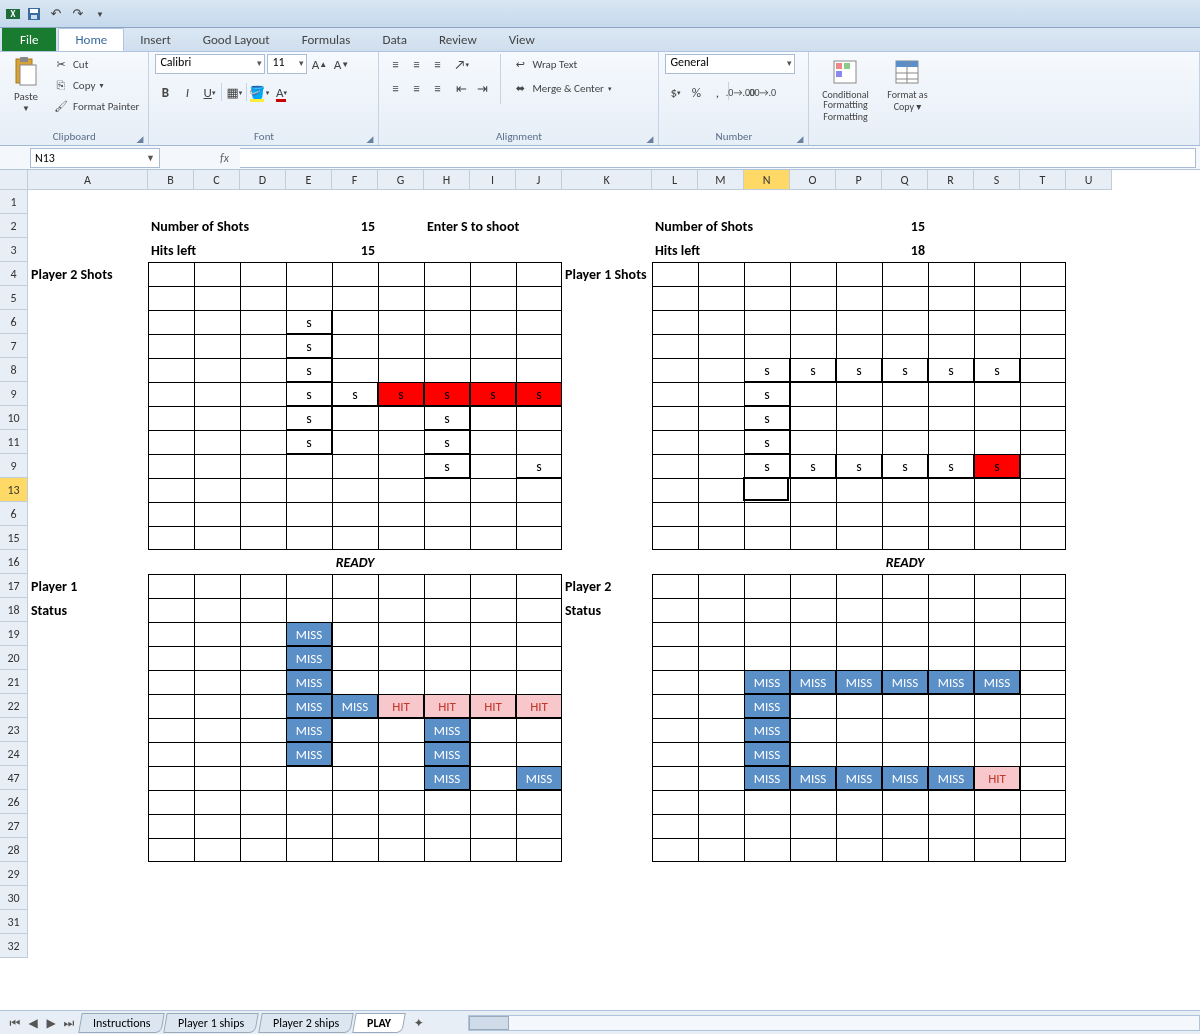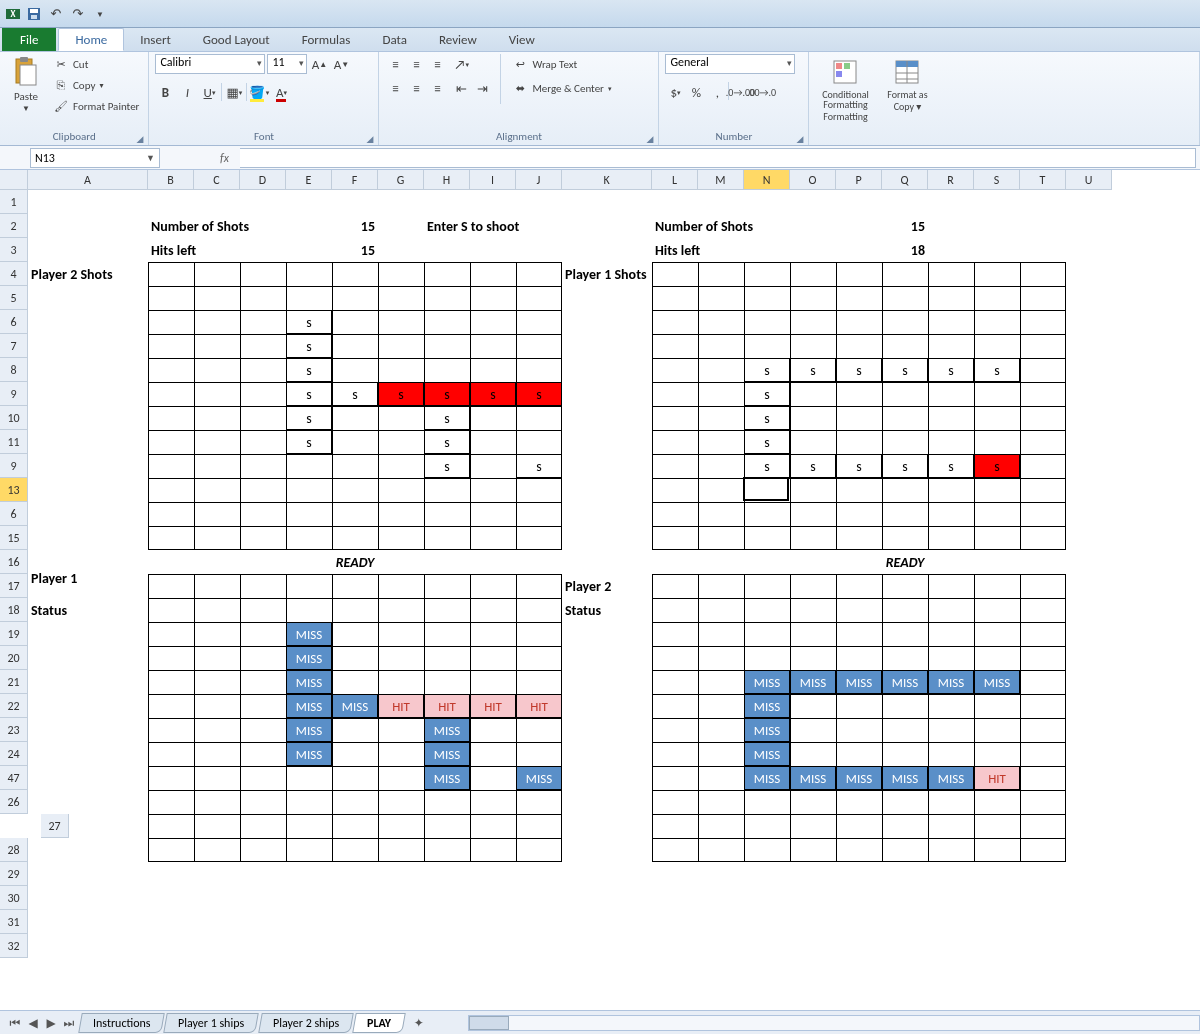--- a/index.html
+++ b/index.html
@@ -336,21 +336,21 @@
       <div class="row-h" style="height: 24px;">17</div>
       <div class="row-h" style="height: 24px;">18</div>
       <div class="row-h" style="height: 24px;">19</div>
       <div class="row-h" style="height: 24px;">20</div>
       <div class="row-h" style="height: 24px;">21</div>
       <div class="row-h" style="height: 24px;">22</div>
       <div class="row-h" style="height: 24px;">23</div>
       <div class="row-h" style="height: 24px;">24</div>
       <div class="row-h" style="height: 24px;">47</div>
       <div class="row-h" style="height: 24px;">26</div>
-      <div class="row-h" style="height: 24px; margin-left: 41px;">27</div>
+      <div class="row-h" style="height: 24px;">27</div>
       <div class="row-h" style="height: 24px;">28</div>
       <div class="row-h" style="height: 24px;">29</div>
       <div class="row-h" style="height: 24px;">30</div>
       <div class="row-h" style="height: 24px;">31</div>
       <div class="row-h" style="height: 24px;">32</div>
     </div>
   <div class="cells" id="cells">
       <div class="cell b-top b-left center" style="left: 120px; top: 72px; width: 46px; height: 24px;"></div>
       <div class="cell b-top b-left center" style="left: 166px; top: 72px; width: 46px; height: 24px;"></div>
       <div class="cell b-top b-left center" style="left: 212px; top: 72px; width: 46px; height: 24px;"></div>
@@ -789,21 +789,21 @@
       <div class="cell bold " style="left: 120px; top: 48px; width: 138px; height: 24px; z-index: 2;">Hits left</div>
       <div class="cell bold right " style="left: 304px; top: 48px; width: 46px; height: 24px; z-index: 2;">15</div>
       <div class="cell bold " style="left: 624px; top: 24px; width: 184px; height: 24px; z-index: 2;">Number of Shots</div>
       <div class="cell bold right " style="left: 854px; top: 24px; width: 46px; height: 24px; z-index: 2;">15</div>
       <div class="cell bold " style="left: 624px; top: 48px; width: 138px; height: 24px; z-index: 2;">Hits left</div>
       <div class="cell bold right " style="left: 854px; top: 48px; width: 46px; height: 24px; z-index: 2;">18</div>
       <div class="cell bold " style="left: 0px; top: 72px; width: 120px; height: 24px; z-index: 2;">Player 2 Shots</div>
       <div class="cell bold " style="left: 534px; top: 72px; width: 90px; height: 24px; z-index: 2;">Player 1 Shots</div>
       <div class="cell bold italic center " style="left: 258px; top: 360px; width: 138px; height: 24px; z-index: 2;">READY</div>
       <div class="cell bold italic center " style="left: 808px; top: 360px; width: 138px; height: 24px; z-index: 2;">READY</div>
-      <div class="cell bold " style="left: 0px; top: 376px; width: 120px; height: 24px; z-index: 2;">Player 1</div>
+      <div class="cell bold " style="left: 0px; top: 384px; width: 120px; height: 24px; z-index: 2;">Player 1</div>
       <div class="cell bold " style="left: 0px; top: 408px; width: 120px; height: 24px; z-index: 2;">Status</div>
       <div class="cell bold " style="left: 534px; top: 384px; width: 90px; height: 24px; z-index: 2;">Player 2</div>
       <div class="cell bold " style="left: 534px; top: 408px; width: 90px; height: 24px; z-index: 2;">Status</div>
       <div class="cell center" style="left: 258px; top: 120px; width: 46px; height: 24px; z-index: 3; border: 1px solid rgb(0, 0, 0);">s</div>
       <div class="cell center" style="left: 258px; top: 144px; width: 46px; height: 24px; z-index: 3; border: 1px solid rgb(0, 0, 0);">s</div>
       <div class="cell center" style="left: 258px; top: 168px; width: 46px; height: 24px; z-index: 3; border: 1px solid rgb(0, 0, 0);">s</div>
       <div class="cell center" style="left: 258px; top: 192px; width: 46px; height: 24px; z-index: 3; border: 1px solid rgb(0, 0, 0);">s</div>
       <div class="cell center" style="left: 304px; top: 192px; width: 46px; height: 24px; z-index: 3; border: 1px solid rgb(0, 0, 0);">s</div>
       <div class="cell center fill-red" style="left: 350px; top: 192px; width: 46px; height: 24px; z-index: 3; border: 1px solid rgb(0, 0, 0);">s</div>
       <div class="cell center fill-red" style="left: 396px; top: 192px; width: 46px; height: 24px; z-index: 3; border: 1px solid rgb(0, 0, 0);">s</div>

